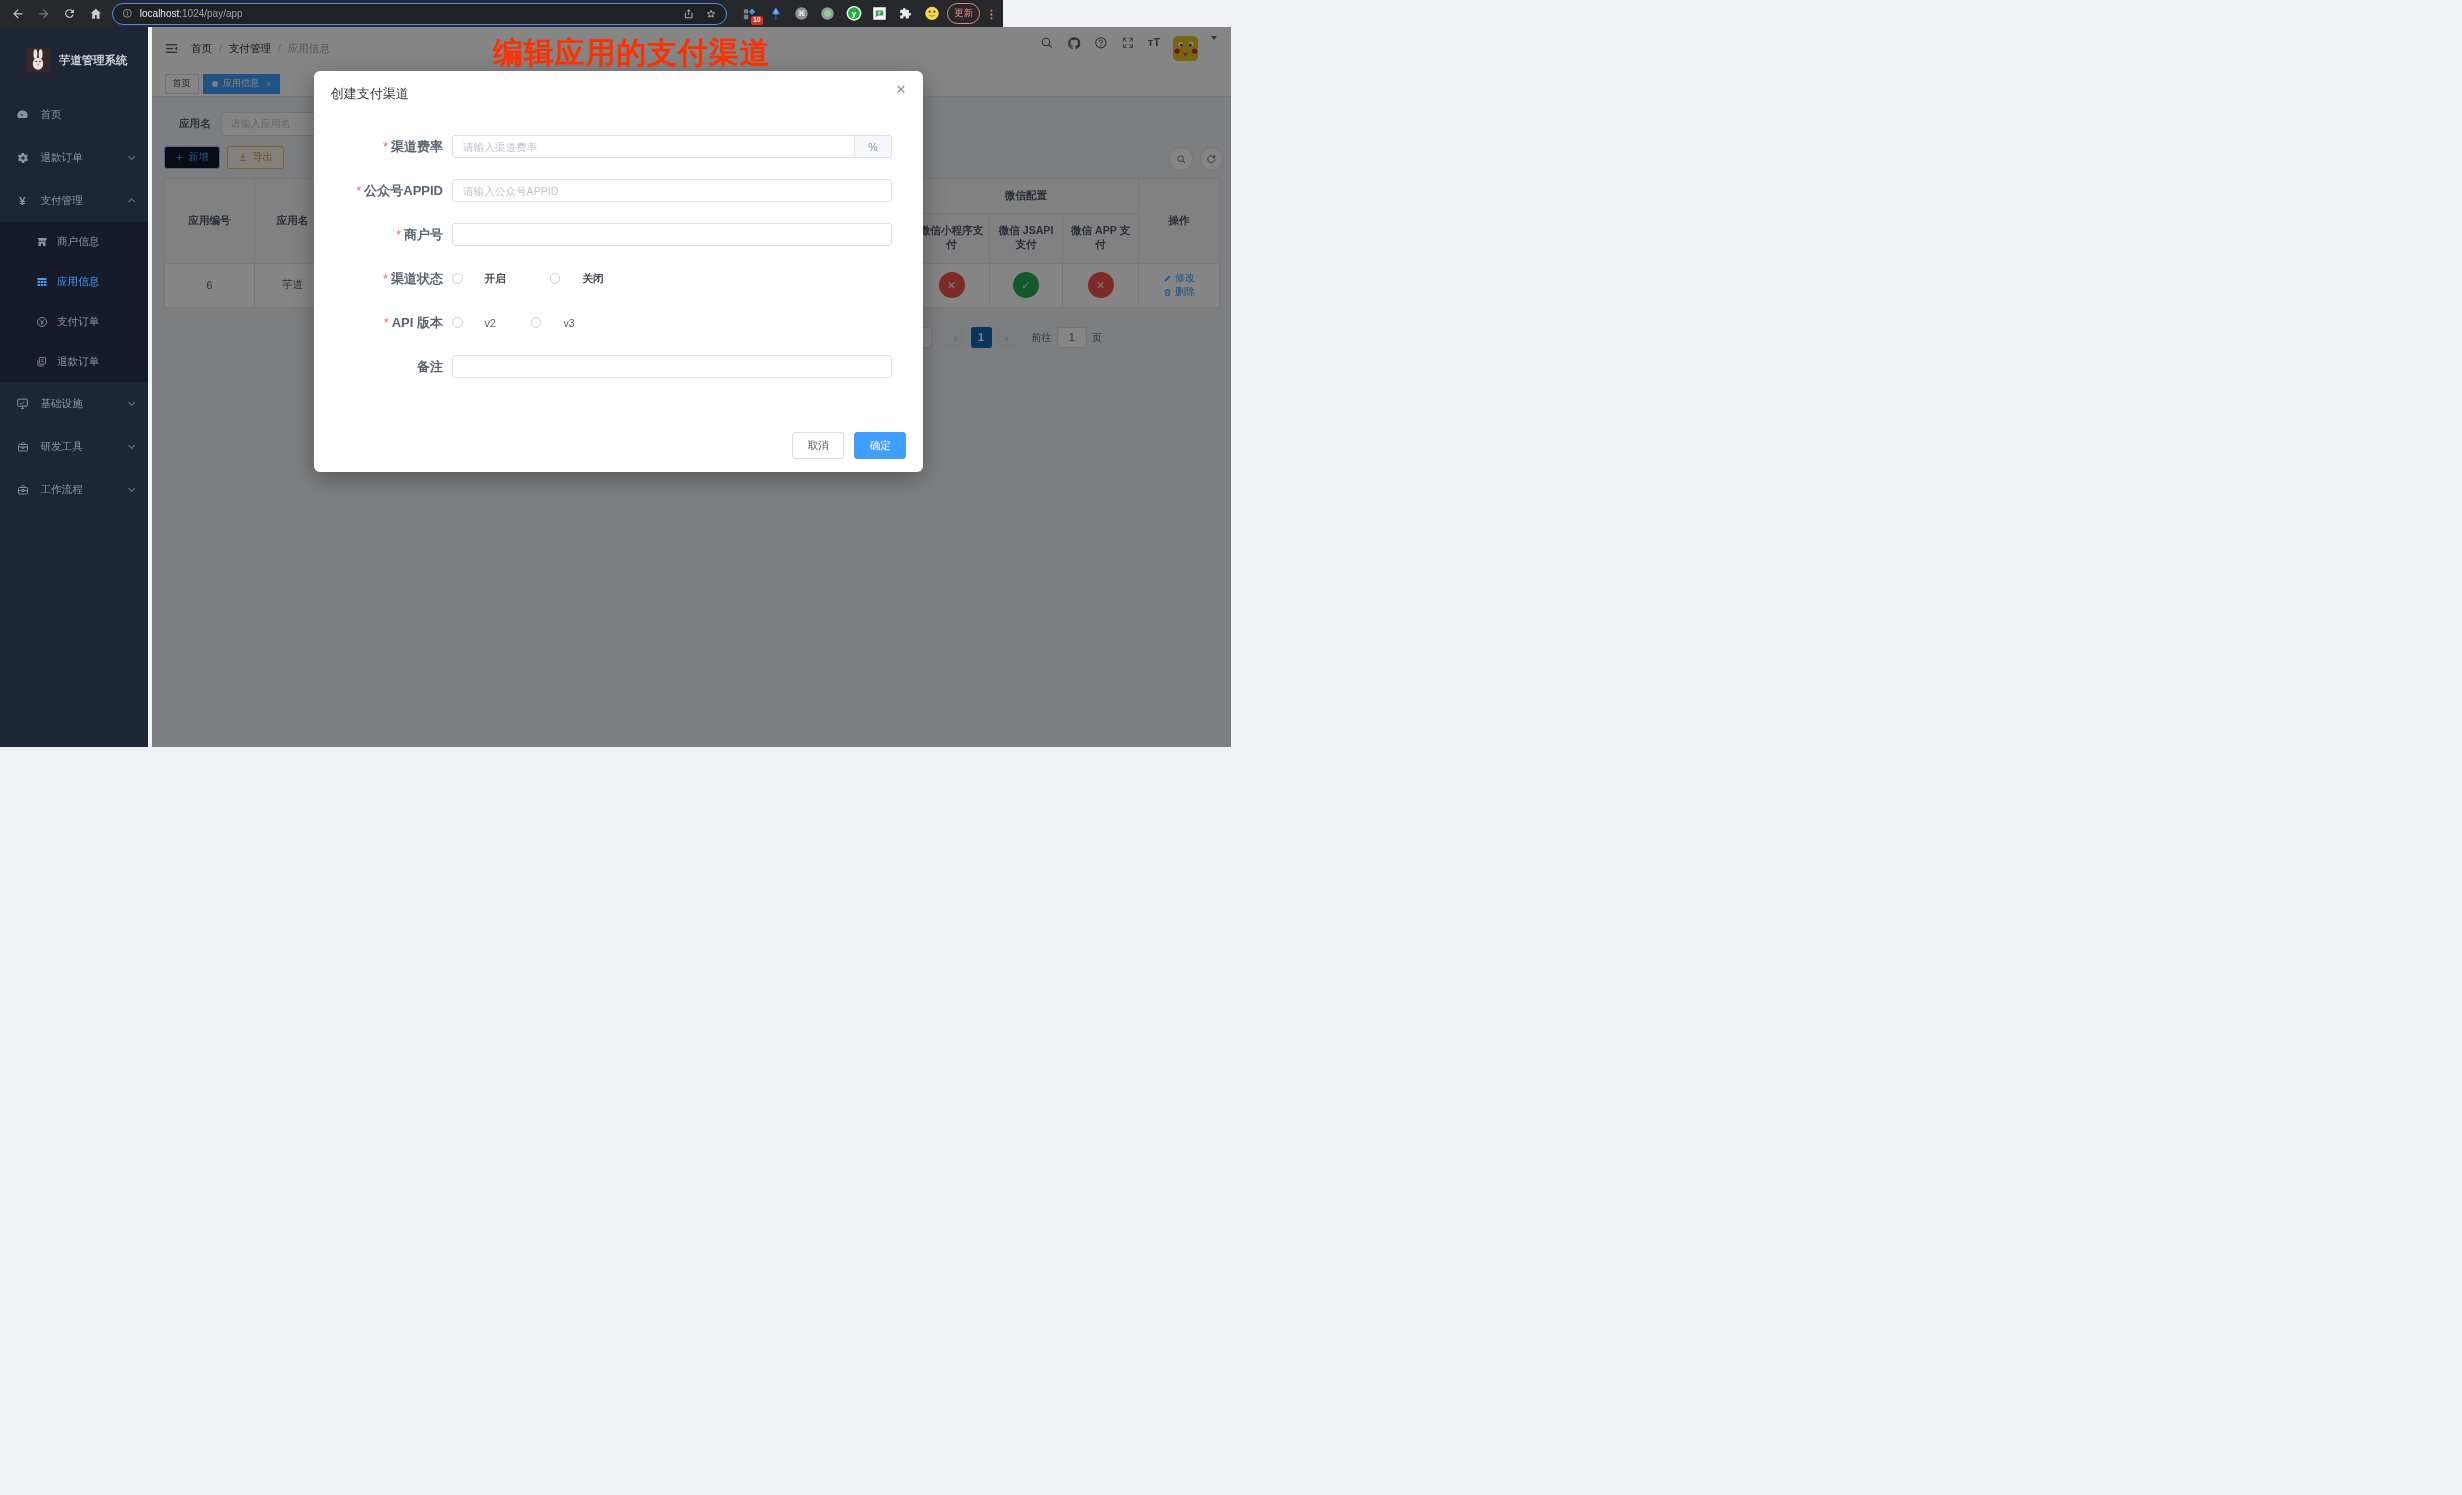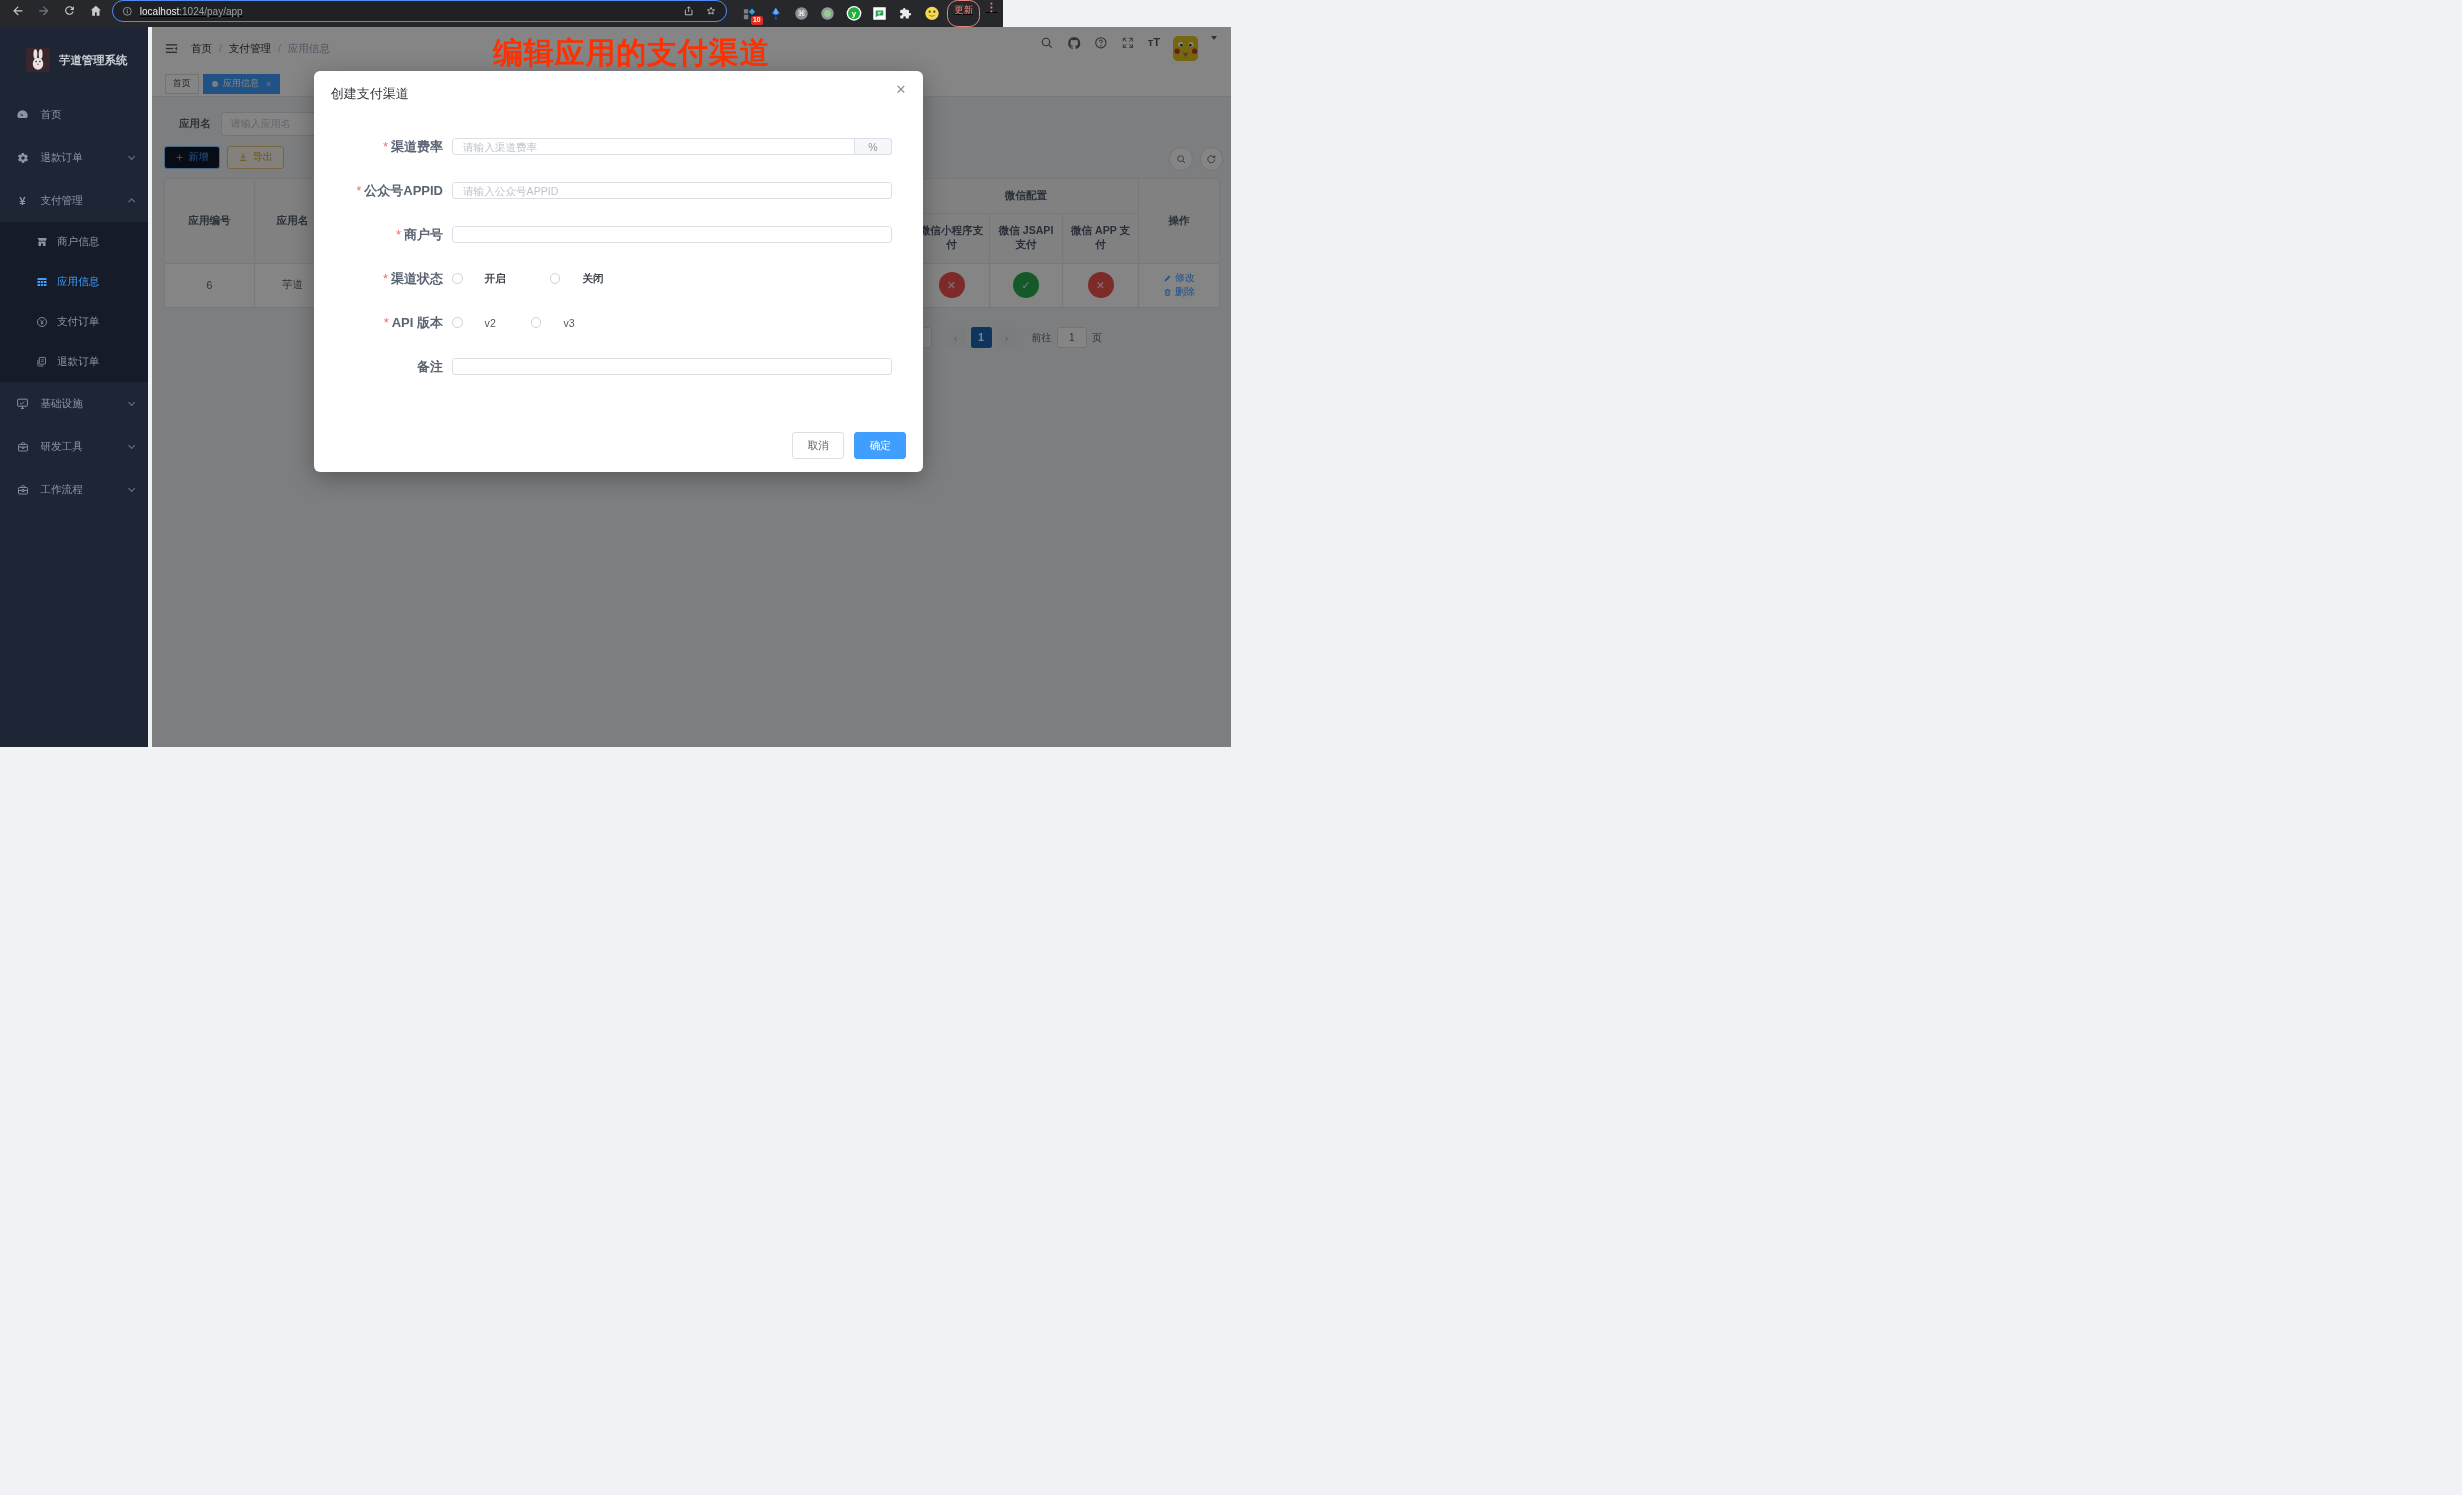--- a/index.html
+++ b/index.html
@@ -3,21 +3,21 @@
 <meta charset="utf-8">
 <style>
   * { margin:0; padding:0; box-sizing:border-box; }
   html,body { width:1231px; height:748px; }
   body { position:relative; overflow:hidden; background:#f0f2f5;
          font-family:"Liberation Sans", sans-serif; }
   svg { display:block; }
 
   
   #chrome { position:absolute; top:0; left:0; width:1003px; height:27px;
-            background:#26282c; display:flex; z-index:5;text-decoration:underline; }
+            background:#26282c; display:flex; align-items:center; z-index:5; }
   .nav-ic { width:26px; height:21px; display:flex; align-items:center; justify-content:center;
             color:#c9cbce; flex:0 0 auto; }
   .nav-ic.dim { color:#77797d; }
   .urlbar { flex:1 1 auto; height:22px; margin:0 6px 0 3px; background:#1f2124;
             border:1.5px solid #4e8df7; border-radius:12px; display:flex;
             align-items:center; padding:0 9px; min-width:0; }
   .urlbar .host { color:#e8eaed; font-size:10px; }
   .urlbar .rest { color:#9aa0a6; font-size:10px; }
   .url-spacer { flex:1; }
   .pill-ic { color:#c9cbce; margin-left:10.6px; }
@@ -124,21 +124,21 @@
            border-radius:6px; box-shadow:0 6px 23px rgba(0,0,0,.3); z-index:30; }
   .m-title { position:absolute; top:14.4px; left:16.7px; font-size:13px; color:#32373e; }
   .m-close { position:absolute; top:12px; right:16.7px; color:#909399; font-size:13px; line-height:1;
              cursor:pointer; }
   .m-form { position:absolute; top:61px; left:0; right:0; }
   .f-row { display:flex; align-items:center; height:29px; margin-bottom:15px; }
   .f-label { width:138px; text-align:right; padding-right:9px; font-size:13px; color:#5b6472;
              font-weight:bold; white-space:nowrap; }
   .req::before { content:"*"; color:#f56c6c; margin-right:3px; font-weight:normal; }
   .f-field { width:440px; display:flex; }
-  .inp { width:100%; height:17px; border:0.8px solid #dcdfe6; border-radius:3px; padding:0 10px;
+  .inp { width:100%; height:23px; border:0.8px solid #dcdfe6; border-radius:3px; padding:0 10px;
          font-size:10.6px; color:#606266; background:#fff; }
   .inp::placeholder { color:#bfc4cc; }
   .grp .inp { border-radius:3px 0 0 3px; }
   .suffix { width:37px; background:#f5f7fa; border:0.8px solid #dcdfe6; border-left:none;
             border-radius:0 3px 3px 0; display:flex; align-items:center; justify-content:center;
             color:#909399; font-size:10.6px; flex:0 0 auto; }
   .radios { display:flex; align-items:center; gap:44px; }
   .radio { display:flex; align-items:center; gap:22px; cursor:pointer; }
   .rc { width:10.6px; height:10.6px; border:0.8px solid #cdd2da; border-radius:50%; background:#fff; }
   .radio span.rl { font-size:10.6px; color:#3c414a; font-weight:bold; }

